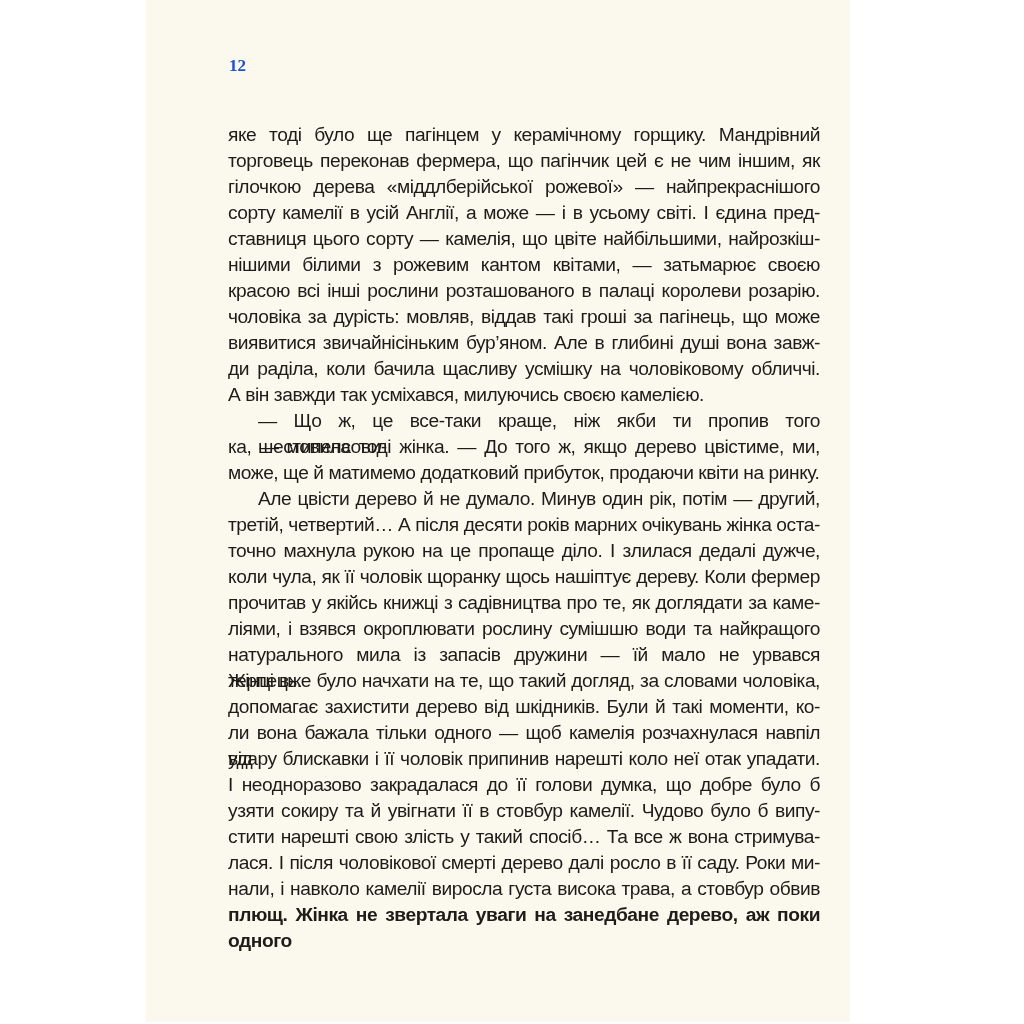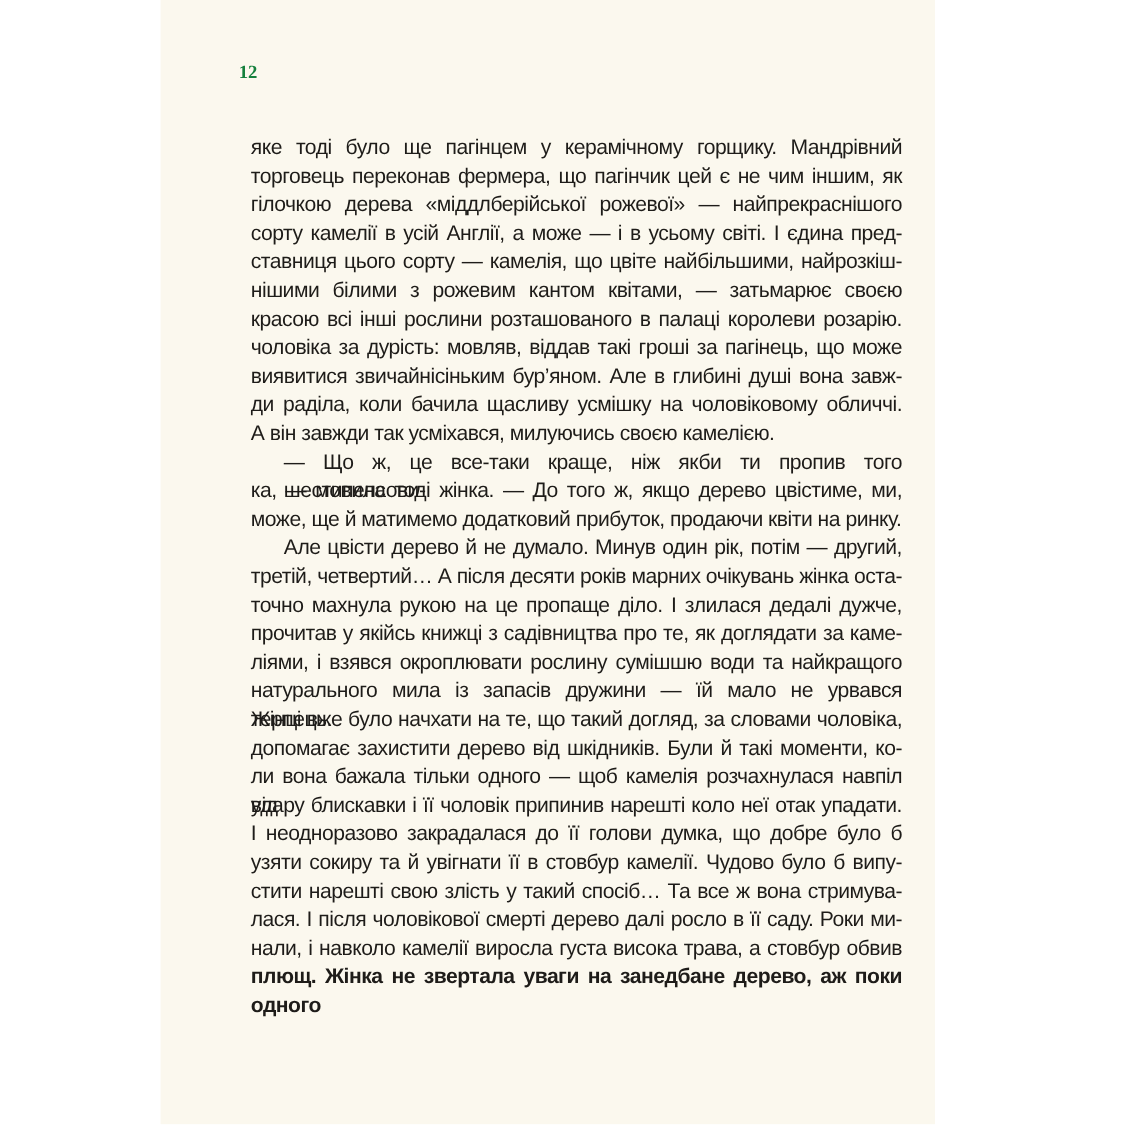--- a/index.html
+++ b/index.html
@@ -13,26 +13,26 @@
   .page {
     position: absolute;
     left: 146px;
     top: 0;
     width: 704px;
     height: 1022px;
     background: #fbf8ee;
   }
   .page-number {
     position: absolute;
-    left: 71px;
+    left: 83px;
     top: 56px;
     font-family: "Liberation Serif", serif;
     font-weight: bold;
     font-size: 17px;
-    color: #15803d;
+    color: #1d4ed8;
   }
   .text-block {
     position: absolute;
     left: 82px;
     top: 122px;
     width: 592px;
     font-family: "Liberation Sans", sans-serif;
     font-size: 19.2px;
     line-height: 26px;
     color: #1e1c19;
@@ -68,20 +68,21 @@
       <span class="line" style="white-space: normal;">чоловіка за дурість: мовляв, віддав такі гроші за пагінець, що може</span>
       <span class="line" style="white-space: normal;">виявитися звичайнісіньким бур’яном. Але в глибині душі вона завж-</span>
       <span class="line" style="white-space: normal;">ди раділа, коли бачила щасливу усмішку на чоловіковому обличчі.</span>
       <span class="line last">А він завжди так усміхався, милуючись своєю камелією.</span>
       <span class="line indent" style="white-space: normal;">— Що ж, це все-таки краще, ніж якби ти пропив того шестипенсови-</span>
       <span class="line" style="white-space: normal;">ка, — мовила тоді жінка. — До того ж, якщо дерево цвістиме, ми,</span>
       <span class="line last">може, ще й матимемо додатковий прибуток, продаючи квіти на ринку.</span>
       <span class="line indent" style="white-space: normal;">Але цвісти дерево й не думало. Минув один рік, потім — другий,</span>
       <span class="line" style="white-space: normal;">третій, четвертий… А після десяти років марних очікувань жінка оста-</span>
       <span class="line" style="white-space: normal;">точно махнула рукою на це пропаще діло. І злилася дедалі дужче,</span>
+      <span class="line" style="white-space: normal;">коли чула, як її чоловік щоранку щось нашіптує дереву. Коли фермер</span>
       <span class="line" style="white-space: normal;">прочитав у якійсь книжці з садівництва про те, як доглядати за каме-</span>
       <span class="line" style="white-space: normal;">ліями, і взявся окроплювати рослину сумішшю води та найкращого</span>
       <span class="line" style="white-space: normal;">натурального мила із запасів дружини — їй мало не урвався терпець.</span>
       <span class="line" style="white-space: normal;">Жінці вже було начхати на те, що такий догляд, за словами чоловіка,</span>
       <span class="line" style="white-space: normal;">допомагає захистити дерево від шкідників. Були й такі моменти, ко-</span>
       <span class="line" style="white-space: normal;">ли вона бажала тільки одного — щоб камелія розчахнулася навпіл від</span>
       <span class="line" style="white-space: normal;">удару блискавки і її чоловік припинив нарешті коло неї отак упадати.</span>
       <span class="line" style="white-space: normal;">І неодноразово закрадалася до її голови думка, що добре було б</span>
       <span class="line" style="white-space: normal;">узяти сокиру та й увігнати її в стовбур камелії. Чудово було б випу-</span>
       <span class="line" style="white-space: normal;">стити нарешті свою злість у такий спосіб… Та все ж вона стримува-</span>

